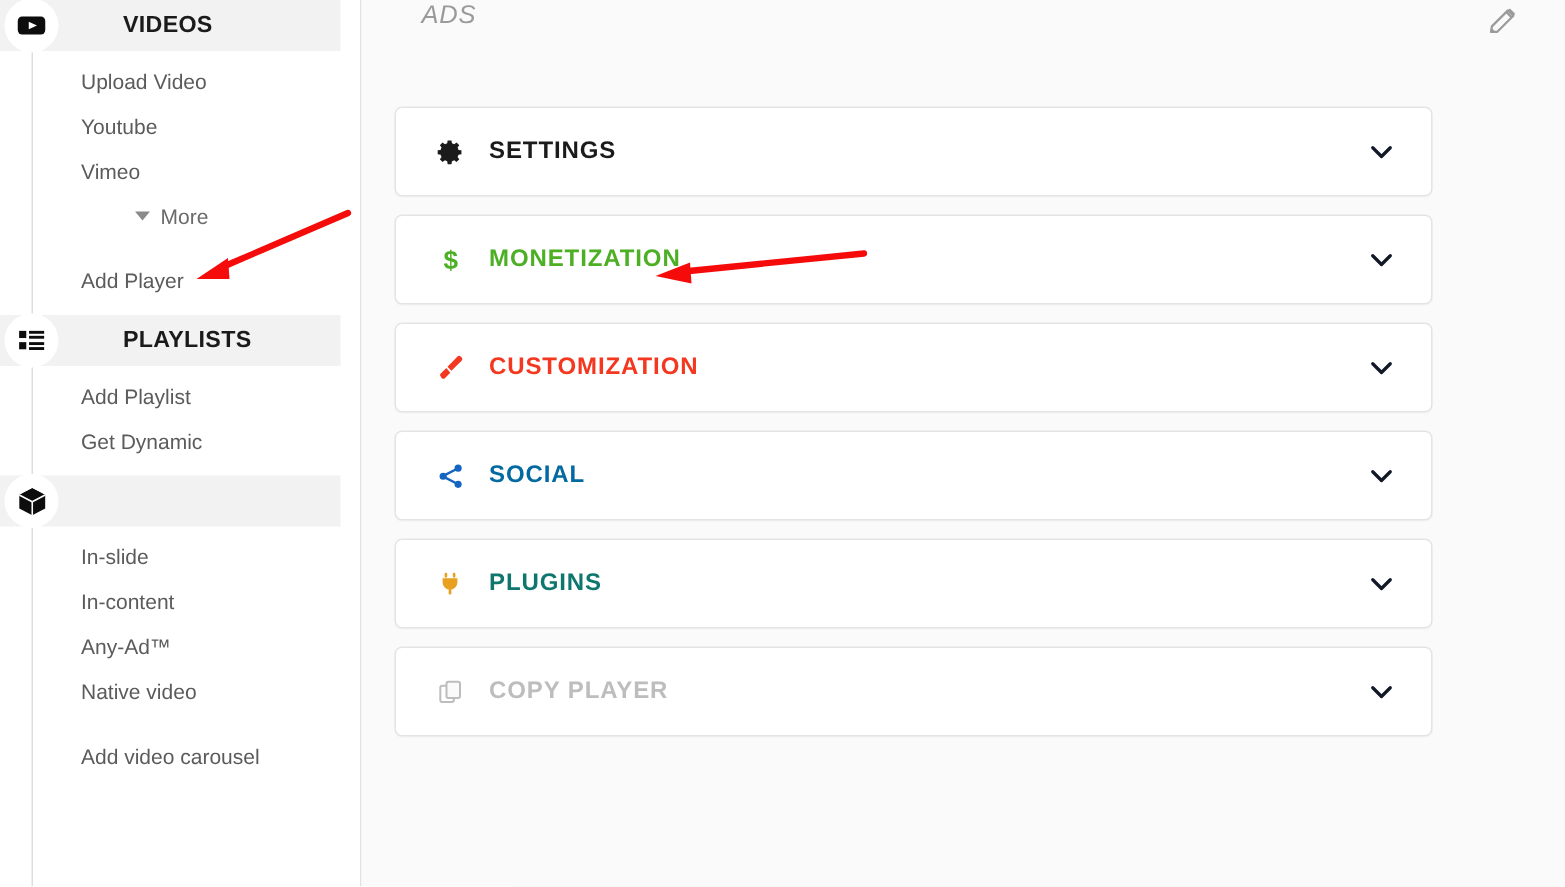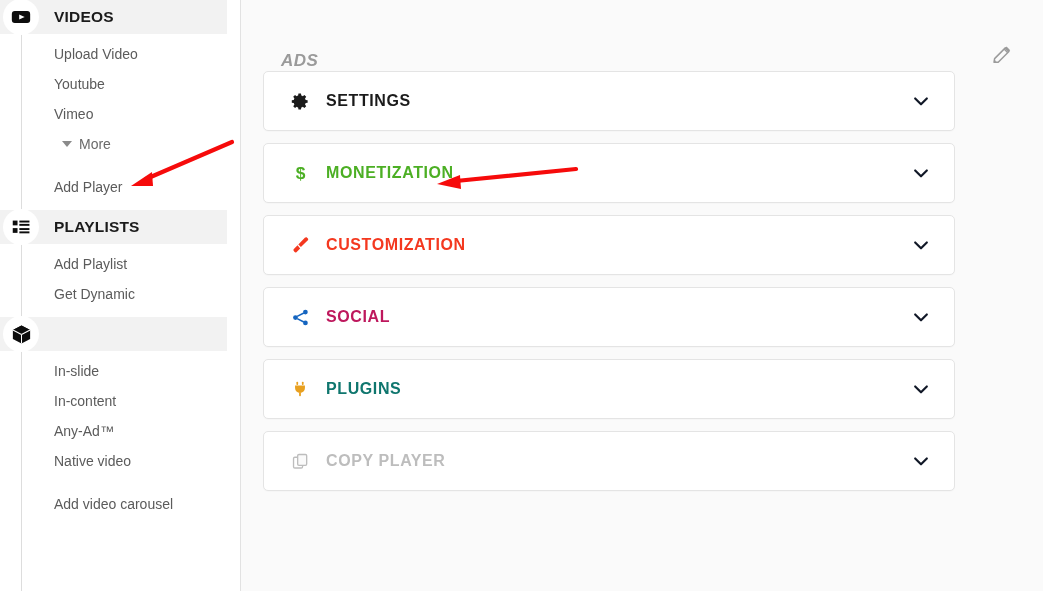--- a/index.html
+++ b/index.html
@@ -25,20 +25,21 @@
   }
   .nav { position:relative; z-index:1; }
 
   .section-head {
     position:relative;
     height:34px;
     background:#f2f2f2;
     margin-right:13px;
     display:flex; align-items:center;
     cursor:pointer;
+    padding-left:28px;
   }
   .section-head .badge {
     position:absolute; left:3px; top:50%; transform:translateY(-50%);
     width:36px; height:36px; border-radius:50%;
     background:#ffffff;
     display:flex; align-items:center; justify-content:center;
   }
   .section-head .sec-label {
     margin-left:54px;
     font-size:15.5px; font-weight:bold;
@@ -47,21 +48,21 @@
   }
   .sub-item {
     height:30px;
     display:flex; align-items:center;
     padding-left:54px;
     font-size:14px;
     color:#5b5b5b;
     cursor:pointer;
     white-space:nowrap;
   }
-  .sub-item.more { padding-left:62px; color:#6a6a6a; }
+  .sub-item.more { padding-left:62px; color:#6a6a6a;margin-left:28px; }
   .caret-more {
     width:0;height:0;
     border-left:5px solid transparent;
     border-right:5px solid transparent;
     border-top:6px solid #8a8a8a;
     margin-right:7px;
   }
   .gap-8 { height:8px; }
   .gap-4 { height:5px; }
 
@@ -69,21 +70,21 @@
   .main {
     position:relative;
     flex:1 1 auto;
     height:591px;
     background:#fafafa;
     padding:0 88px 0 22px;
     overflow:hidden;
   }
   .main-header {
     height:71px;
-    display:flex; align-items:flex-end; justify-content:space-between;font-weight:bold;
+    display:flex; align-items:flex-start; justify-content:space-between;
   }
   .main-title {
     font-size:17px; font-style:italic;
     color:#9a9a9a;
     letter-spacing:.5px;
     margin-left:18px;
   }
   .edit-btn {
     margin-right:-62px;
     width:30px;height:30px;
@@ -282,21 +283,21 @@
       <div class="panel">
         <span class="p-icon">
           <svg width="19" height="19" viewBox="0 0 24 24" fill="#1565c0">
             <circle cx="18.2" cy="5.2" r="3"></circle>
             <circle cx="5.6" cy="12" r="3"></circle>
             <circle cx="18.2" cy="18.8" r="3"></circle>
             <line x1="7.8" y1="10.6" x2="16.2" y2="6.3" stroke="#1565c0" stroke-width="2"></line>
             <line x1="7.8" y1="13.4" x2="16.2" y2="17.7" stroke="#1565c0" stroke-width="2"></line>
           </svg>
         </span>
-        <span class="p-label" style="color:#be185d">SOCIAL</span>
+        <span class="p-label" style="color:#0369a1">SOCIAL</span>
         <span class="chev">
           <svg width="20" height="20" viewBox="0 0 24 24">
               <polyline points="5,9 12,16 19,9" fill="none" stroke="#111827" stroke-width="2.6" stroke-linecap="round" stroke-linejoin="round"></polyline>
             </svg>
         </span>
       </div>
 
       <div class="panel">
         <span class="p-icon">
           <svg width="18" height="20" viewBox="0 0 24 24" fill="#e8a020">

